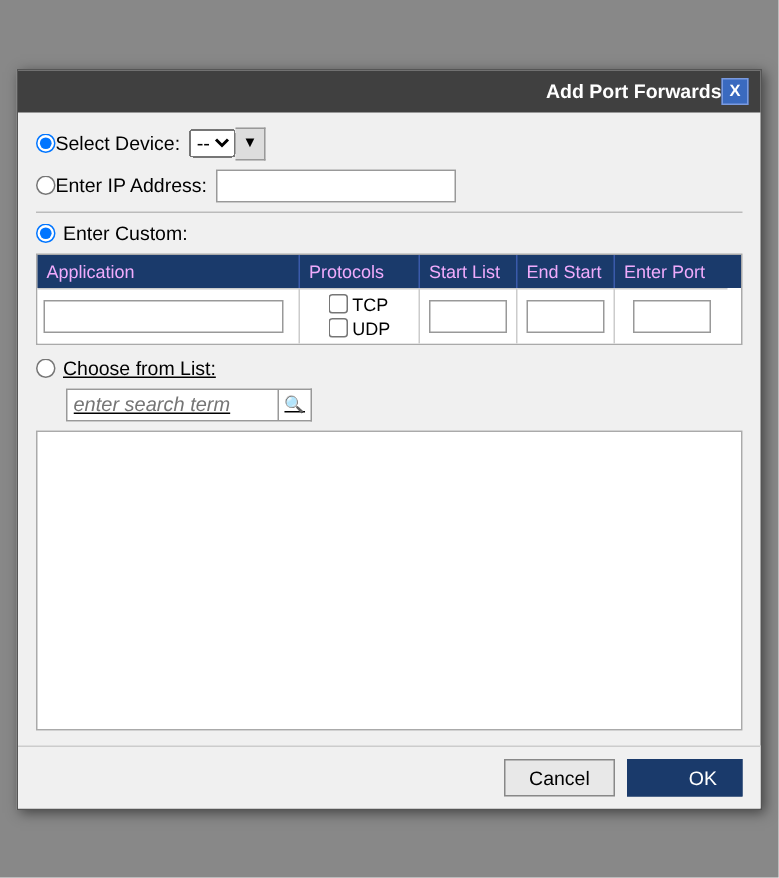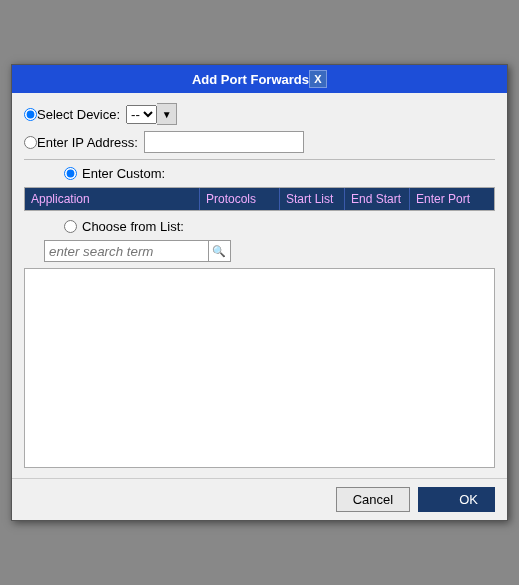--- a/index.html
+++ b/index.html
@@ -14,25 +14,25 @@
       height: 585px;
       overflow: hidden;
     }
     .dialog {
       width: 497px;
       background: #f0f0f0;
       border: 1px solid #555;
       box-shadow: 2px 2px 8px rgba(0,0,0,0.5);
     }
     .title-bar {
-      background: #1d4ed8;
+      background: #404040;
       color: white;
       padding: 5px 8px;
       display: flex;
-      justify-content: center;
+      justify-content: flex-end;
       align-items: center;
       font-size: 13px;
       font-weight: bold;
     }
     .close-btn {
       background: #3a6abf;
       color: white;
       border: 1px solid #7a9adf;
       width: 18px;
       height: 18px;
@@ -78,21 +78,20 @@
     }
     .divider {
       border: none;
       border-top: 1px solid #bbb;
       margin: 6px 0;
     }
     .section-label {
       display: flex;
       align-items: center;
       margin-bottom: 6px;
-      margin-left: 40px;
     }
     .section-label input[type="radio"] {
       margin-right: 5px;
     }
     .table-container {
       border: 1px solid #aaa;
       margin-bottom: 8px;
     }
     .table-header {
       display: grid;
@@ -145,32 +144,33 @@
       gap: 2px;
     }
     .protocol-label {
       display: flex;
       align-items: center;
       gap: 3px;
       font-size: 12px;
     }
     .choose-section {
       margin-top: 6px;
+      text-decoration: underline;
     }
     .find-app-label {
       margin: 4px 0 4px 20px;
       font-size: 12px;
     }
     .search-row {
       display: flex;
       align-items: center;
       margin: 0 0 6px 20px;
     }
     .search-input {
-      width: 165px;
+      width: 142px;
       height: 22px;
       border: 1px solid #999;
       padding: 2px 4px;
       background: white;
       color: #888;
       font-style: italic;
     }
     .search-icon-btn {
       width: 22px;
       height: 22px;
@@ -245,20 +245,46 @@
       <span>Enter Custom:</span>
     </div>
 
     <div class="table-container">
       <div class="table-header">
         <div class="table-header-cell">Application</div>
         <div class="table-header-cell">Protocols</div>
         <div class="table-header-cell">Start List</div>
         <div class="table-header-cell">End Start</div>
         <div class="table-header-cell">Enter Port</div>
+      </div>
+      <div class="table-row-data">
+        <div class="table-cell app-cell">
+          <input type="text" class="app-input" style="">
+        </div>
+        <div class="table-cell">
+          <div class="protocols-cell">
+            <label class="protocol-label">
+              <input type="checkbox" style="">
+              <span>TCP</span>
+            </label>
+            <label class="protocol-label">
+              <input type="checkbox" style="">
+              <span>UDP</span>
+            </label>
+          </div>
+        </div>
+        <div class="table-cell">
+          <input type="text" class="port-input" style="">
+        </div>
+        <div class="table-cell">
+          <input type="text" class="port-input" style="">
+        </div>
+        <div class="table-cell">
+          <input type="text" class="port-input" style="">
+        </div>
       </div>
     </div>
 
     <div class="choose-section">
       <div class="section-label">
         <input type="radio" name="mode" style="">
         <span>Choose from List:</span>
       </div>
       <div class="search-row">
         <input type="text" class="search-input" placeholder="enter search term" style="">

